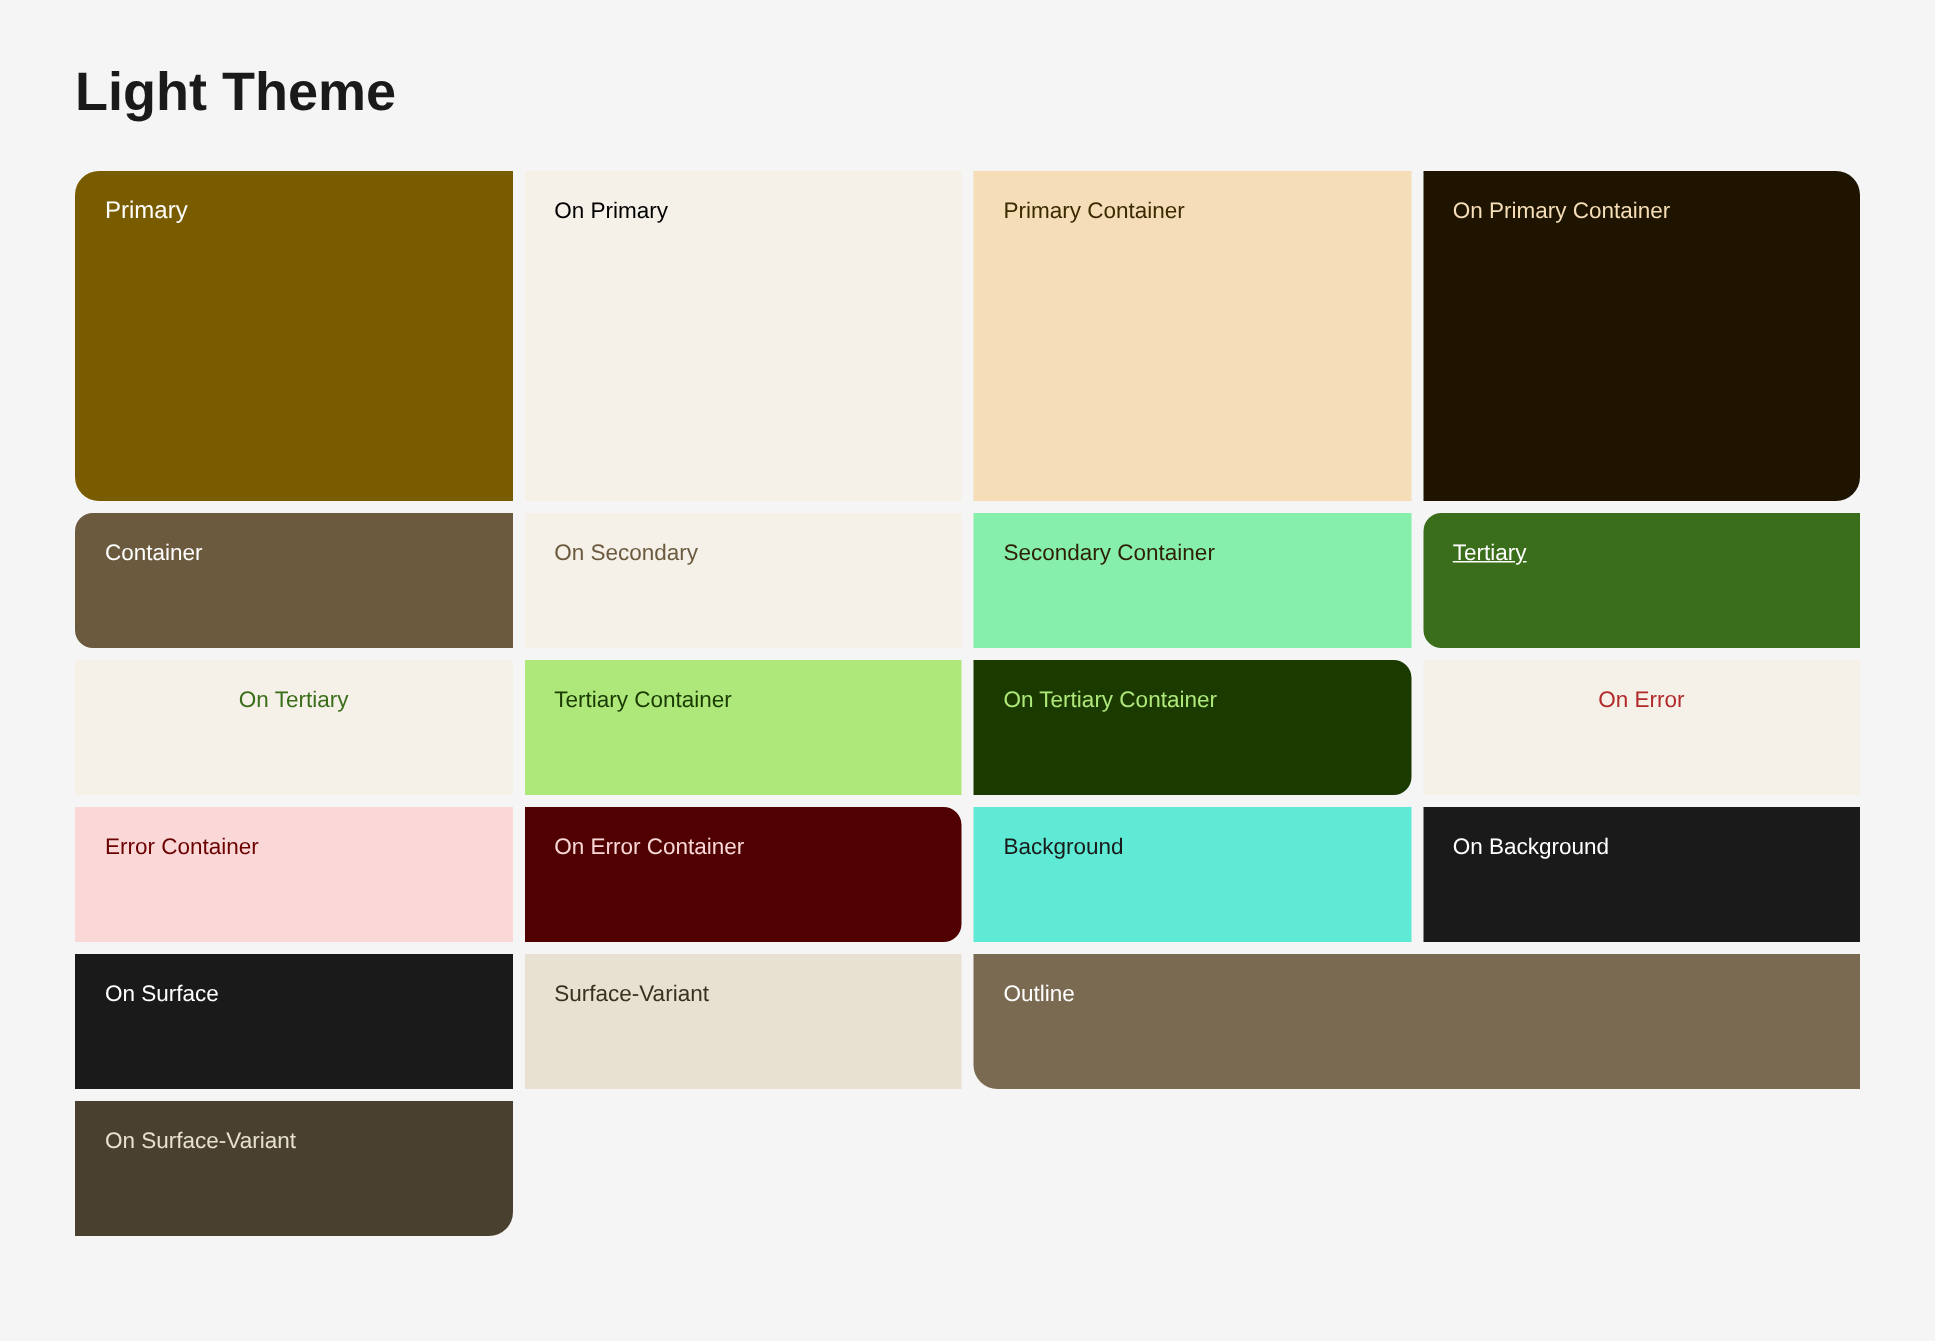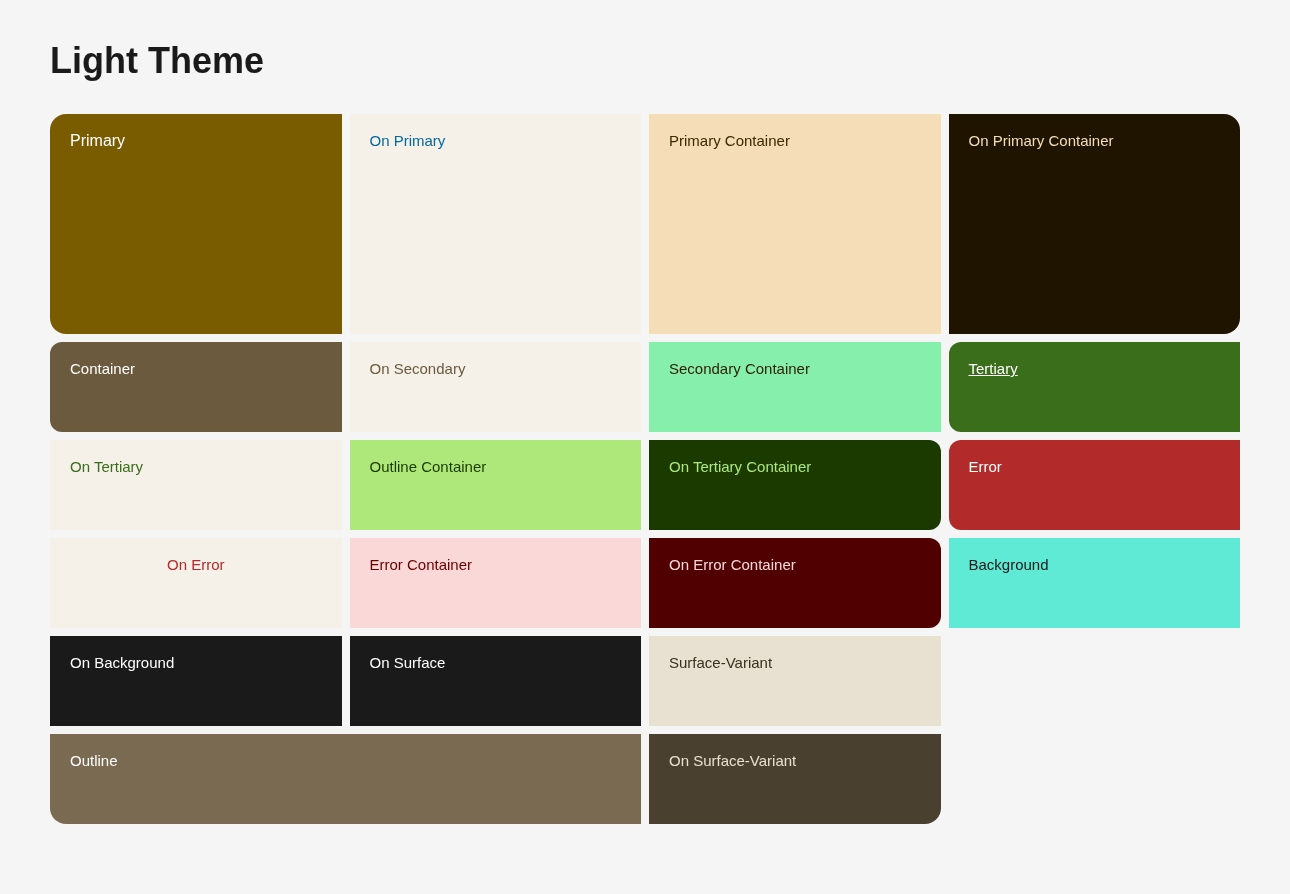--- a/index.html
+++ b/index.html
@@ -85,20 +85,21 @@
     
     .cell-tertiary {
       background: #3a6e1a;
       color: #ffffff;
       border-radius: 12px 0 0 12px;
       text-decoration: underline;
     }
     .cell-on-tertiary {
       background: #f5f0e8;
       color: #3a6e1a;
+      justify-content: center;
     }
     .cell-tertiary-container {
       background: #aee87a;
       color: #1a3a00;
     }
     .cell-on-tertiary-container {
       background: #1a3a00;
       color: #aee87a;
       border-radius: 0 12px 12px 0;
     }
@@ -163,21 +164,21 @@
   </style>
 </head>
 <body>
 
 <h1 class="page-title">Light Theme</h1>
 
 <div class="grid" id="color-grid">
 <div class="cell cell-primary" style="background-color: rgb(122, 92, 0); color: rgb(255, 255, 255);">
       <span>Primary</span>
     </div>
-    <div class="cell cell-on-primary" style="background-color: rgb(245, 240, 232); color: #0369a1;">
+    <div class="cell cell-on-primary" style="background-color: rgb(245, 240, 232); color: #000000;">
       <span>On Primary</span>
     </div>
     <div class="cell cell-primary-container" style="background-color: rgb(245, 221, 184); color: rgb(58, 42, 0);">
       <span>Primary Container</span>
     </div>
     <div class="cell cell-on-primary-container" style="background-color: rgb(30, 20, 0); color: rgb(245, 221, 184);">
       <span>On Primary Container</span>
     </div>
     <div class="cell cell-secondary" style="background-color: rgb(107, 90, 62); color: rgb(255, 255, 255);">
       <span>Container</span>
@@ -188,28 +189,25 @@
     <div class="cell cell-secondary-container" style="background-color: #86efac; color: rgb(46, 31, 0);">
       <span>Secondary Container</span>
     </div>
     <div class="cell cell-tertiary" style="background-color: rgb(58, 110, 26); color: rgb(255, 255, 255);">
       <span>Tertiary</span>
     </div>
     <div class="cell cell-on-tertiary" style="background-color: rgb(245, 240, 232); color: rgb(58, 110, 26);">
       <span>On Tertiary</span>
     </div>
     <div class="cell cell-tertiary-container" style="background-color: rgb(174, 232, 122); color: rgb(26, 58, 0);">
-      <span>Outline Container</span>
+      <span>Tertiary Container</span>
     </div>
     <div class="cell cell-on-tertiary-container" style="background-color: rgb(26, 58, 0); color: rgb(174, 232, 122);">
       <span>On Tertiary Container</span>
     </div>
-    <div class="cell cell-error" style="background-color: rgb(179, 42, 42); color: rgb(255, 255, 255);">
-      <span>Error</span>
-    </div>
     <div class="cell cell-on-error" style="background-color: rgb(245, 240, 232); color: rgb(179, 42, 42);">
       <span>On Error</span>
     </div>
     <div class="cell cell-error-container" style="background-color: rgb(250, 216, 216); color: rgb(107, 0, 0);">
       <span>Error Container</span>
     </div>
     <div class="cell cell-on-error-container" style="background-color: rgb(80, 0, 0); color: rgb(250, 216, 216);">
       <span>On Error Container</span>
     </div>
     <div class="cell cell-background" style="background-color: #5eead4; color: rgb(26, 26, 26);">

